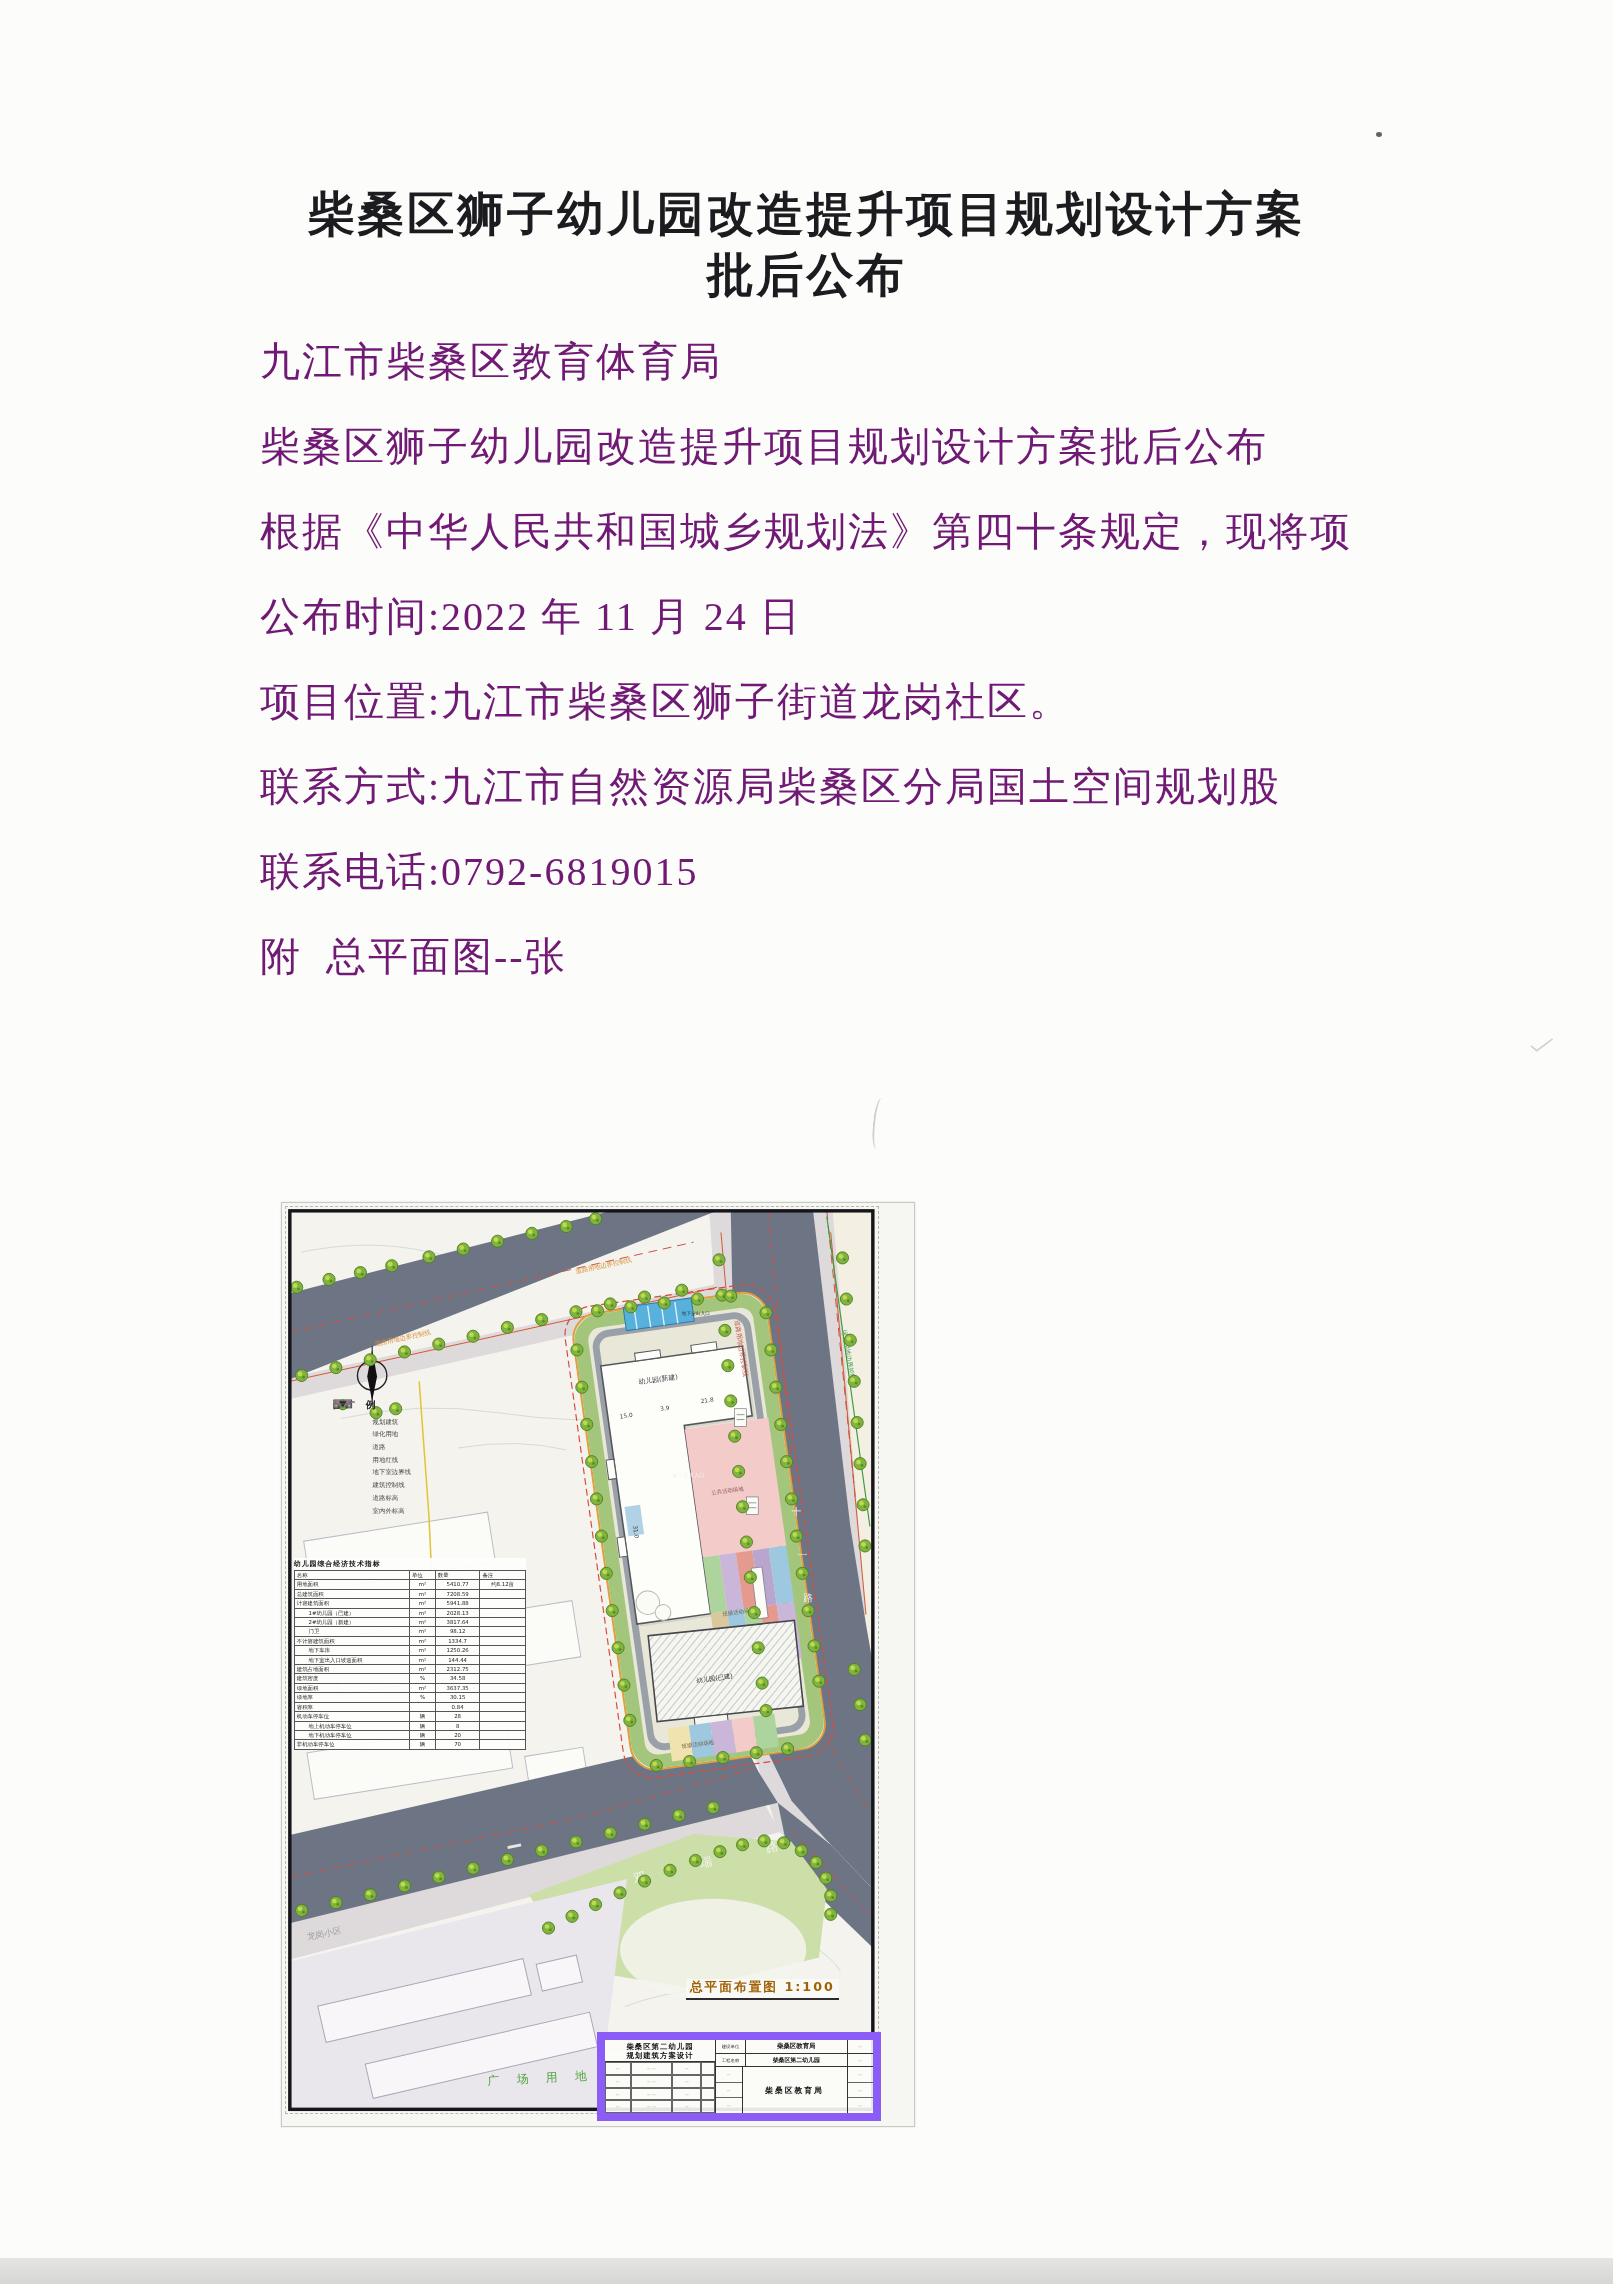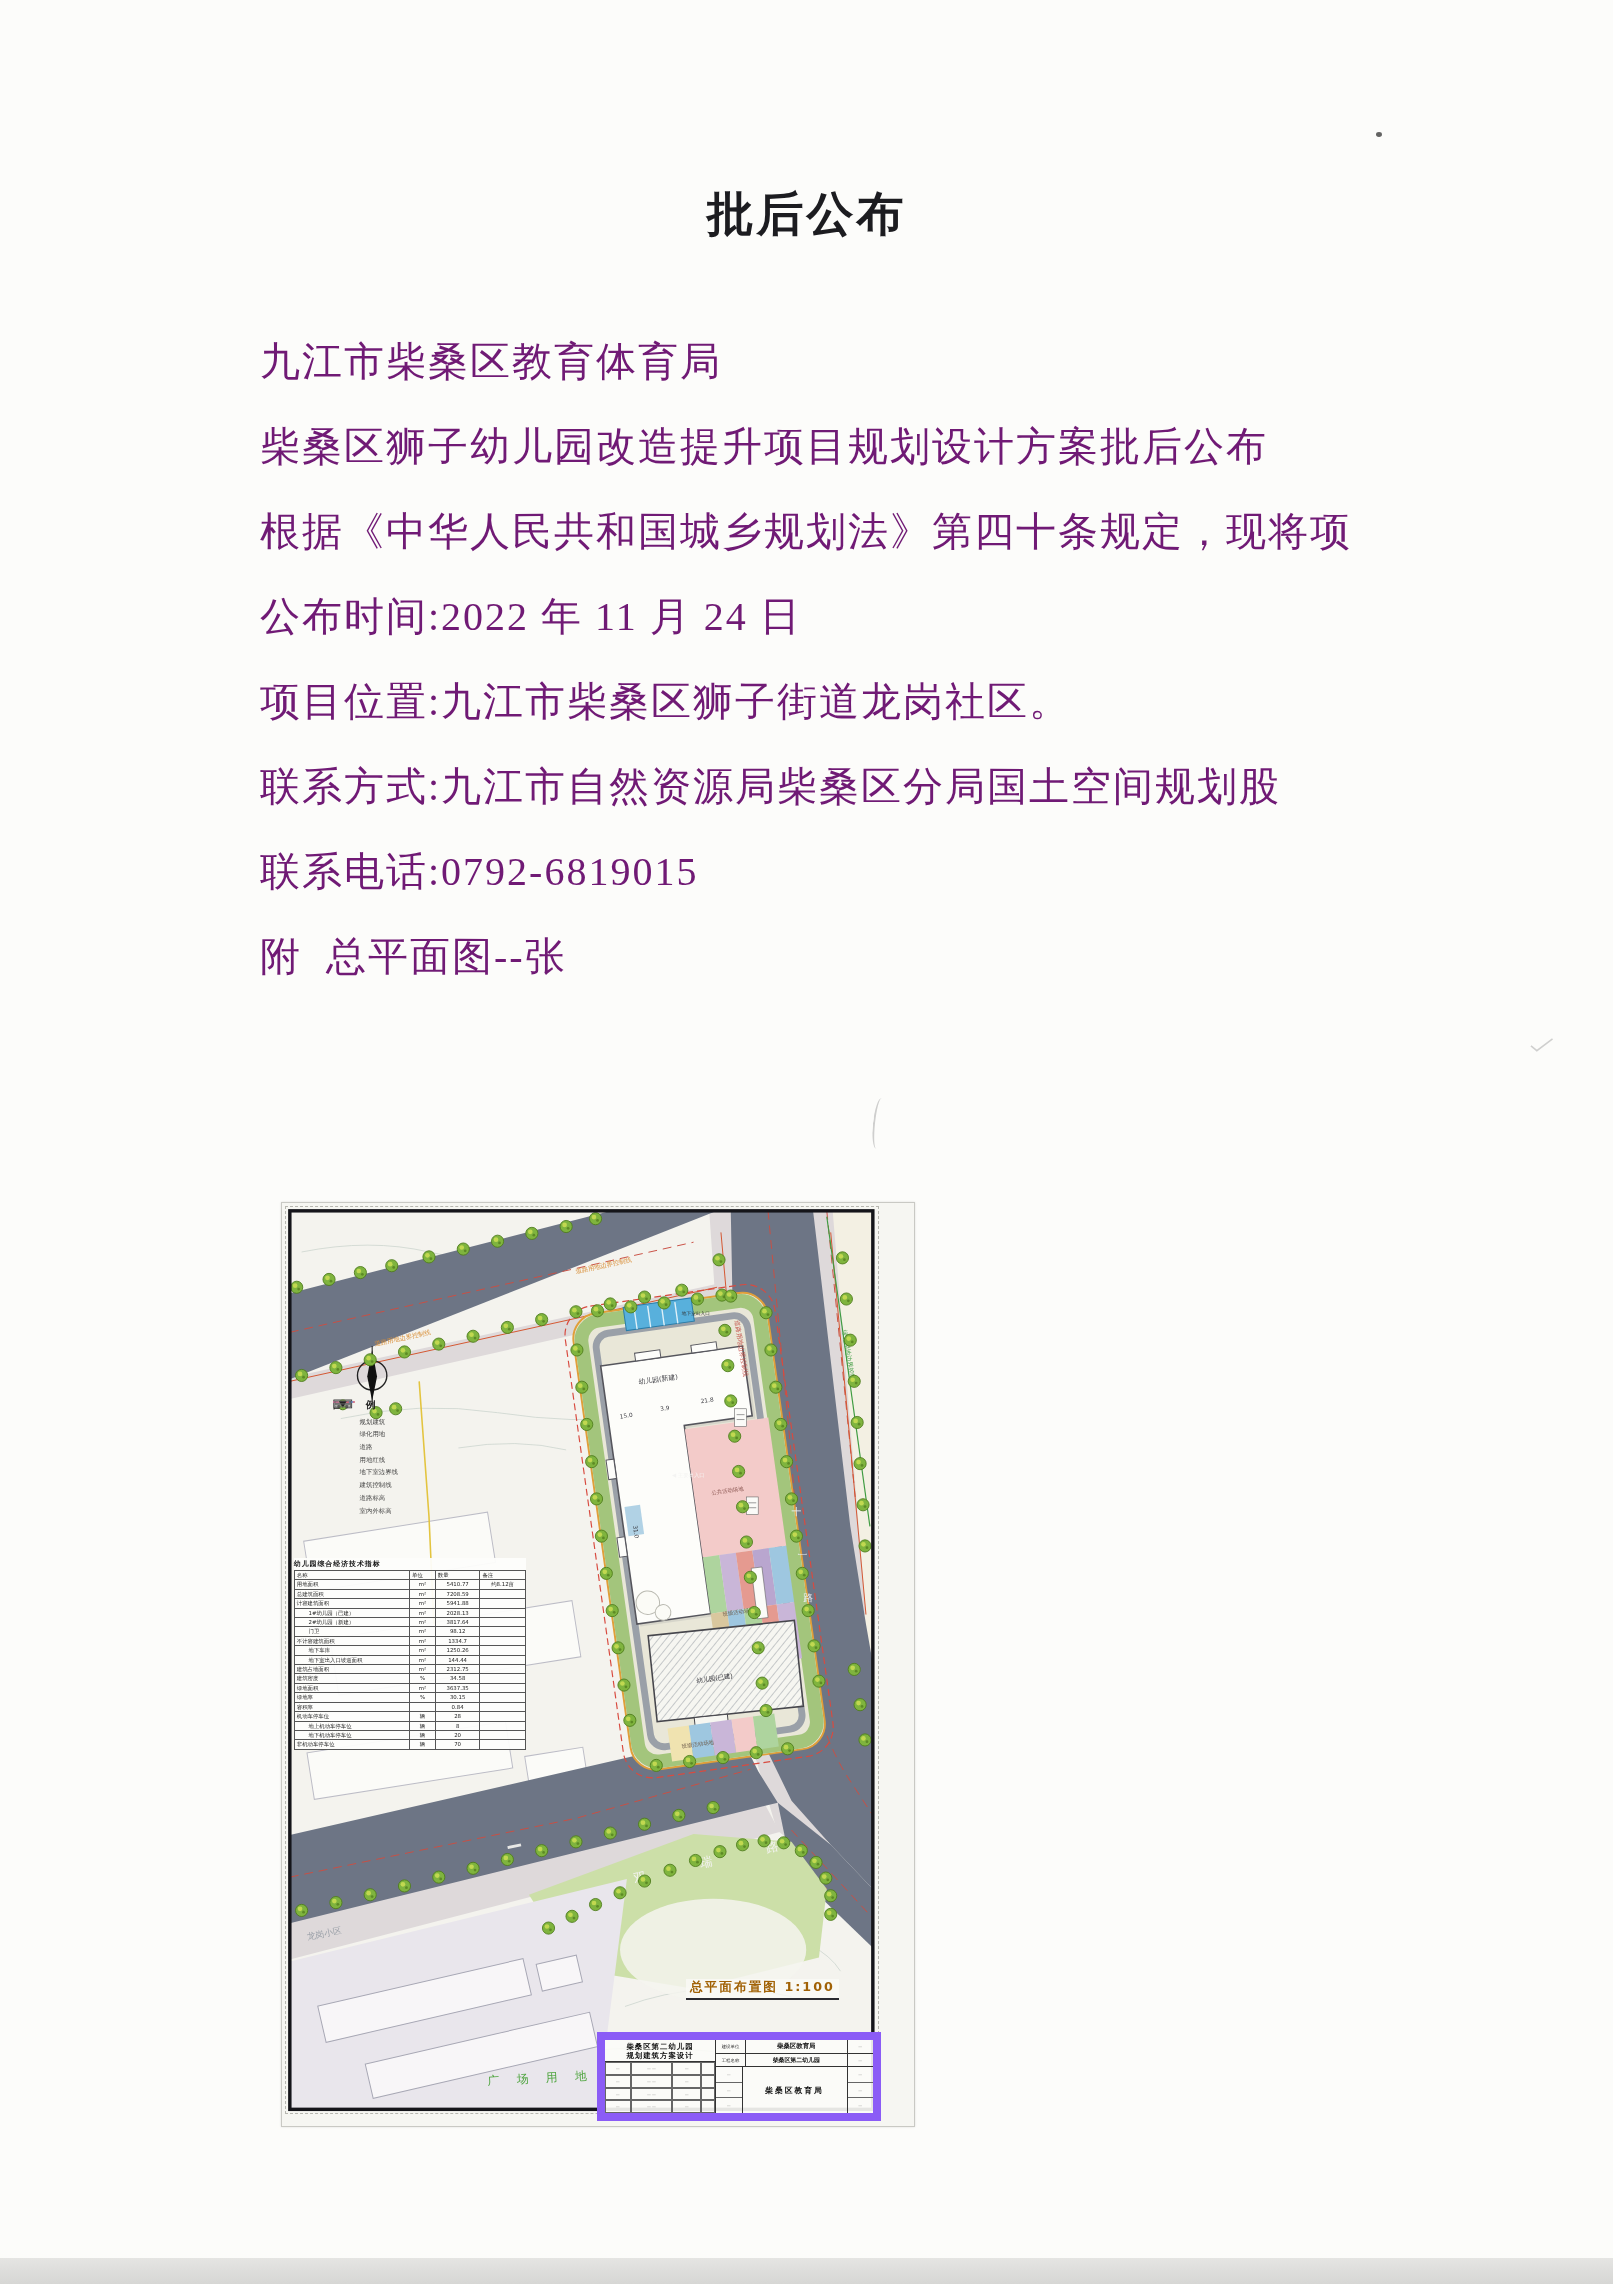--- a/index.html
+++ b/index.html
@@ -17,21 +17,21 @@
     background:#f6f6f2;border:1px solid #c9c9c4;box-shadow:0 0 2px rgba(0,0,0,.12);
     font-family:"DejaVu Sans",sans-serif;}
   #map .outer-dash{position:absolute;left:2.9px;top:2.9px;right:35px;bottom:11.8px;border:1px dashed #b7b7b0;}
   #map svg{position:absolute;left:0;top:0;}
 
   
   .legend{position:absolute;left:51px;top:196px;width:118px;color:#3a3a3a;}
   .legend-title{font-size:9.8px;font-weight:bold;letter-spacing:9.8px;color:#222;margin-bottom:3.9px;}
   .legend-row{display:flex;align-items:center;height:12.7px;}
   .legend-ic{width:21.6px;height:10.8px;display:flex;align-items:center;justify-content:center;flex:none;}
-  .legend-lb{font-size:6.4px;color:#444;margin-left:5px;white-space:nowrap;transform-origin:left center;}
+  .legend-lb{font-size:6.4px;color:#444;margin-left:18px;white-space:nowrap;transform-origin:left center;}
 
   
   .ind{position:absolute;left:11.8px;top:355px;width:232px;background:rgba(253,253,251,.95);color:#222;}
   .ind-title{font-size:6.9px;font-weight:bold;letter-spacing:1px;padding:1px 0;color:#111;}
   .ind table{border-collapse:collapse;width:100%;}
   .ind th,.ind td{border:0.5px solid #555;font-weight:normal;font-size:5.4px;
     padding:0 2px;height:8.4px;line-height:8.4px;white-space:nowrap;overflow:hidden;}
   .ind th{text-align:left;}
   .ind td.num{text-align:center;}
   .ind td.name.indent{padding-left:13.7px;}
@@ -69,20 +69,21 @@
   .art-check{position:absolute;left:1529px;top:1037px;width:25.5px;height:15.7px;opacity:.45;}
   .bottom-band{position:absolute;left:0;bottom:0;width:1613px;height:27.4px;
     background:linear-gradient(to bottom,#dddddb,#c9c9c7);opacity:.75;}
 </style>
 </head>
 <body>
 
 <div id="page">
 
   <div class="doc-title">
+    <div>柴桑区狮子幼儿园改造提升项目规划设计方案</div>
     <div>批后公布</div>
   </div>
 
   <div class="doc-body">
     <div class="doc-line">九江市柴桑区教育体育局</div>
     <div class="doc-line">柴桑区狮子幼儿园改造提升项目规划设计方案批后公布</div>
     <div class="doc-line">根据《中华人民共和国城乡规划法》第四十条规定，现将项</div>
     <div class="doc-line">公布时间:2022 年 11 月 24 日</div>
     <div class="doc-line">项目位置:九江市柴桑区狮子街道龙岗社区。</div>
     <div class="doc-line">联系方式:九江市自然资源局柴桑区分局国土空间规划股</div>

